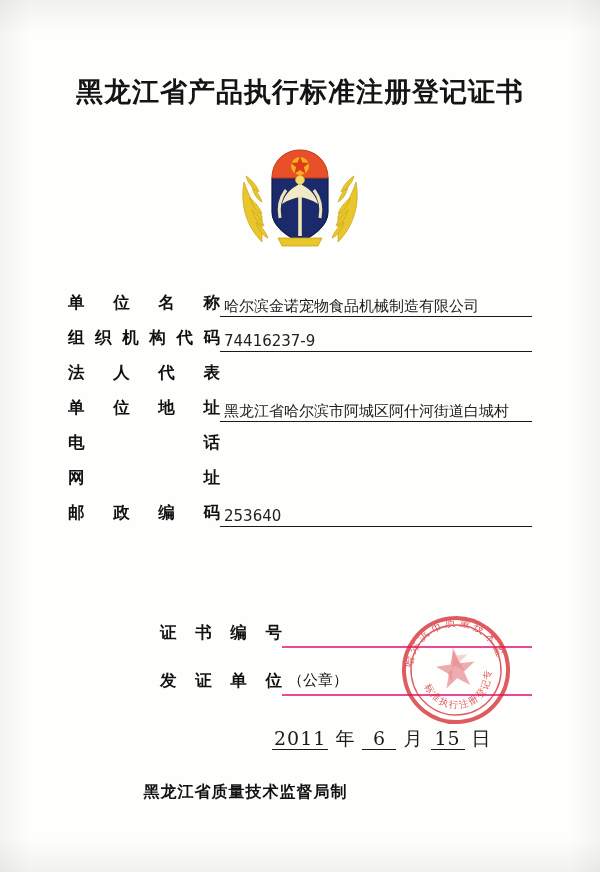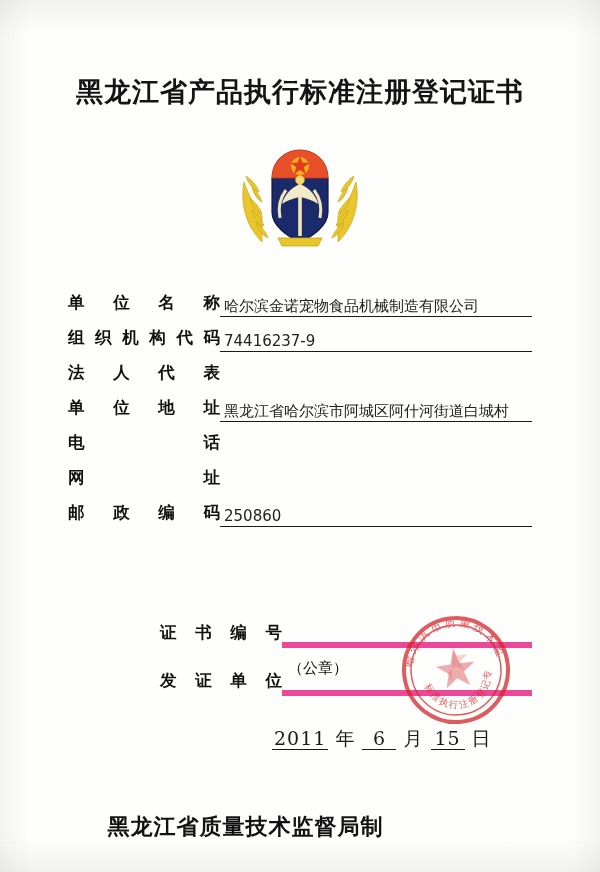--- a/index.html
+++ b/index.html
@@ -106,24 +106,24 @@
     font-size: 16.5px;
     font-weight: bold;
     color: #111;
     display: flex;
     justify-content: space-between;
     padding-bottom: 4px;
     font-family: "DejaVu Serif", "Liberation Serif", serif;
   }
   .lower-value {
     flex: 1 1 auto;
-    border-bottom: 6px solid #ec4899;
+    border-bottom: 2px solid #ec4899;
     font-size: 15px;
     color: #111;
-    padding: 0 2px 13px 6px;
+    padding: 0 2px 5px 6px;
     line-height: 18px;
     font-family: "DejaVu Serif", "Liberation Serif", serif;
   }
 
   
   .date-row {
     position: absolute;
     top: 726px;
     left: 272px;
     font-size: 19px;
@@ -149,26 +149,25 @@
     pointer-events: none;
     opacity: 0.9;
   }
 
   .footer {
     position: absolute;
     top: 782px;
     left: 0;
     width: 491px;
     text-align: center;
-    font-size: 22px;
+    font-size: 16px;
     font-weight: bold;
     color: #121212;
     letter-spacing: 1px;
     font-family: "DejaVu Serif", "Liberation Serif", serif;
-    margin-top: 30px;
   }
 </style>
 </head>
 <body>
 
 <div class="page">
 
   <div class="doc-title">黑龙江省产品执行标准注册登记证书</div>
 
   <div class="emblem">
@@ -266,21 +265,21 @@
       </div>
     </div>
 
     <div class="field-row">
       <div class="field-label">
         <span>邮</span>
         <span>政</span>
         <span>编</span>
         <span>码</span>
       </div>
-      <div class="field-value">250860</div>
+      <div class="field-value">253640</div>
     </div>
 
   </div>
 
   <div class="lower">
     <div class="lower-row">
       <div class="lower-label">
         <span>证</span>
         <span>书</span>
         <span>编</span>

